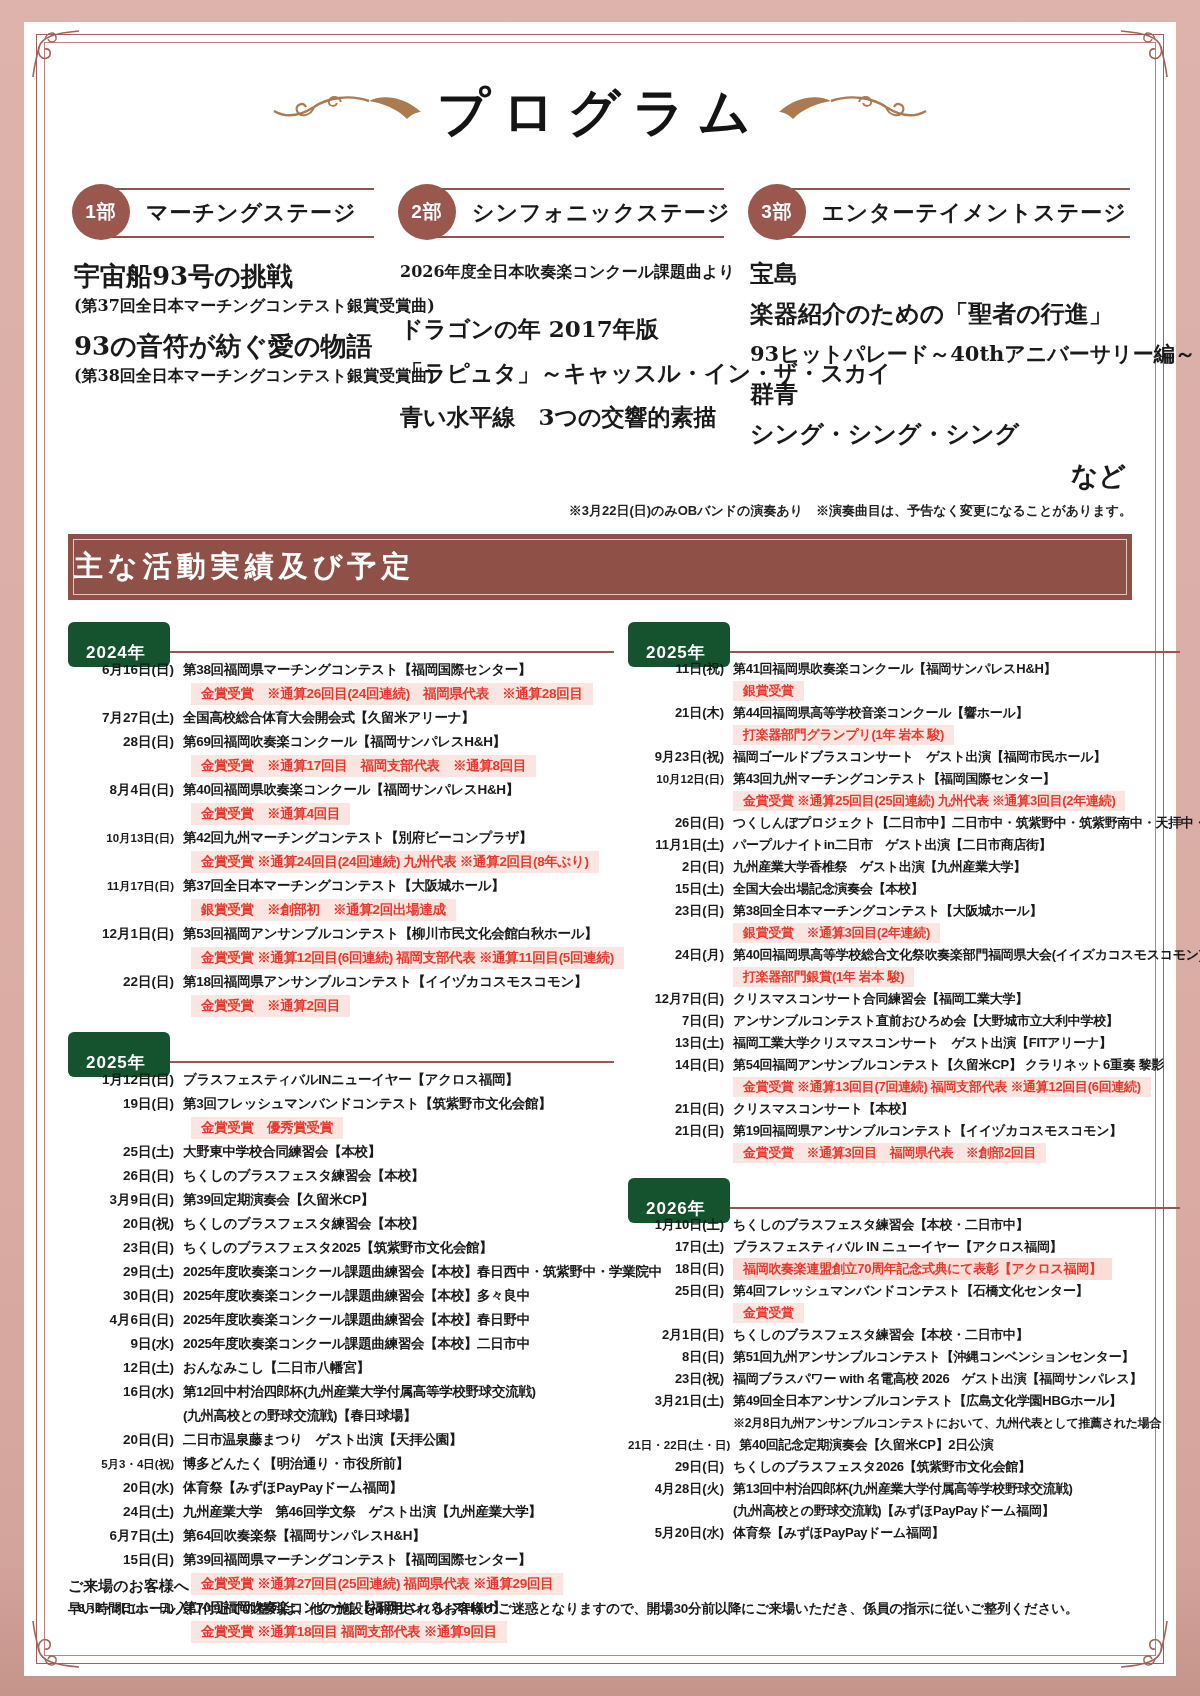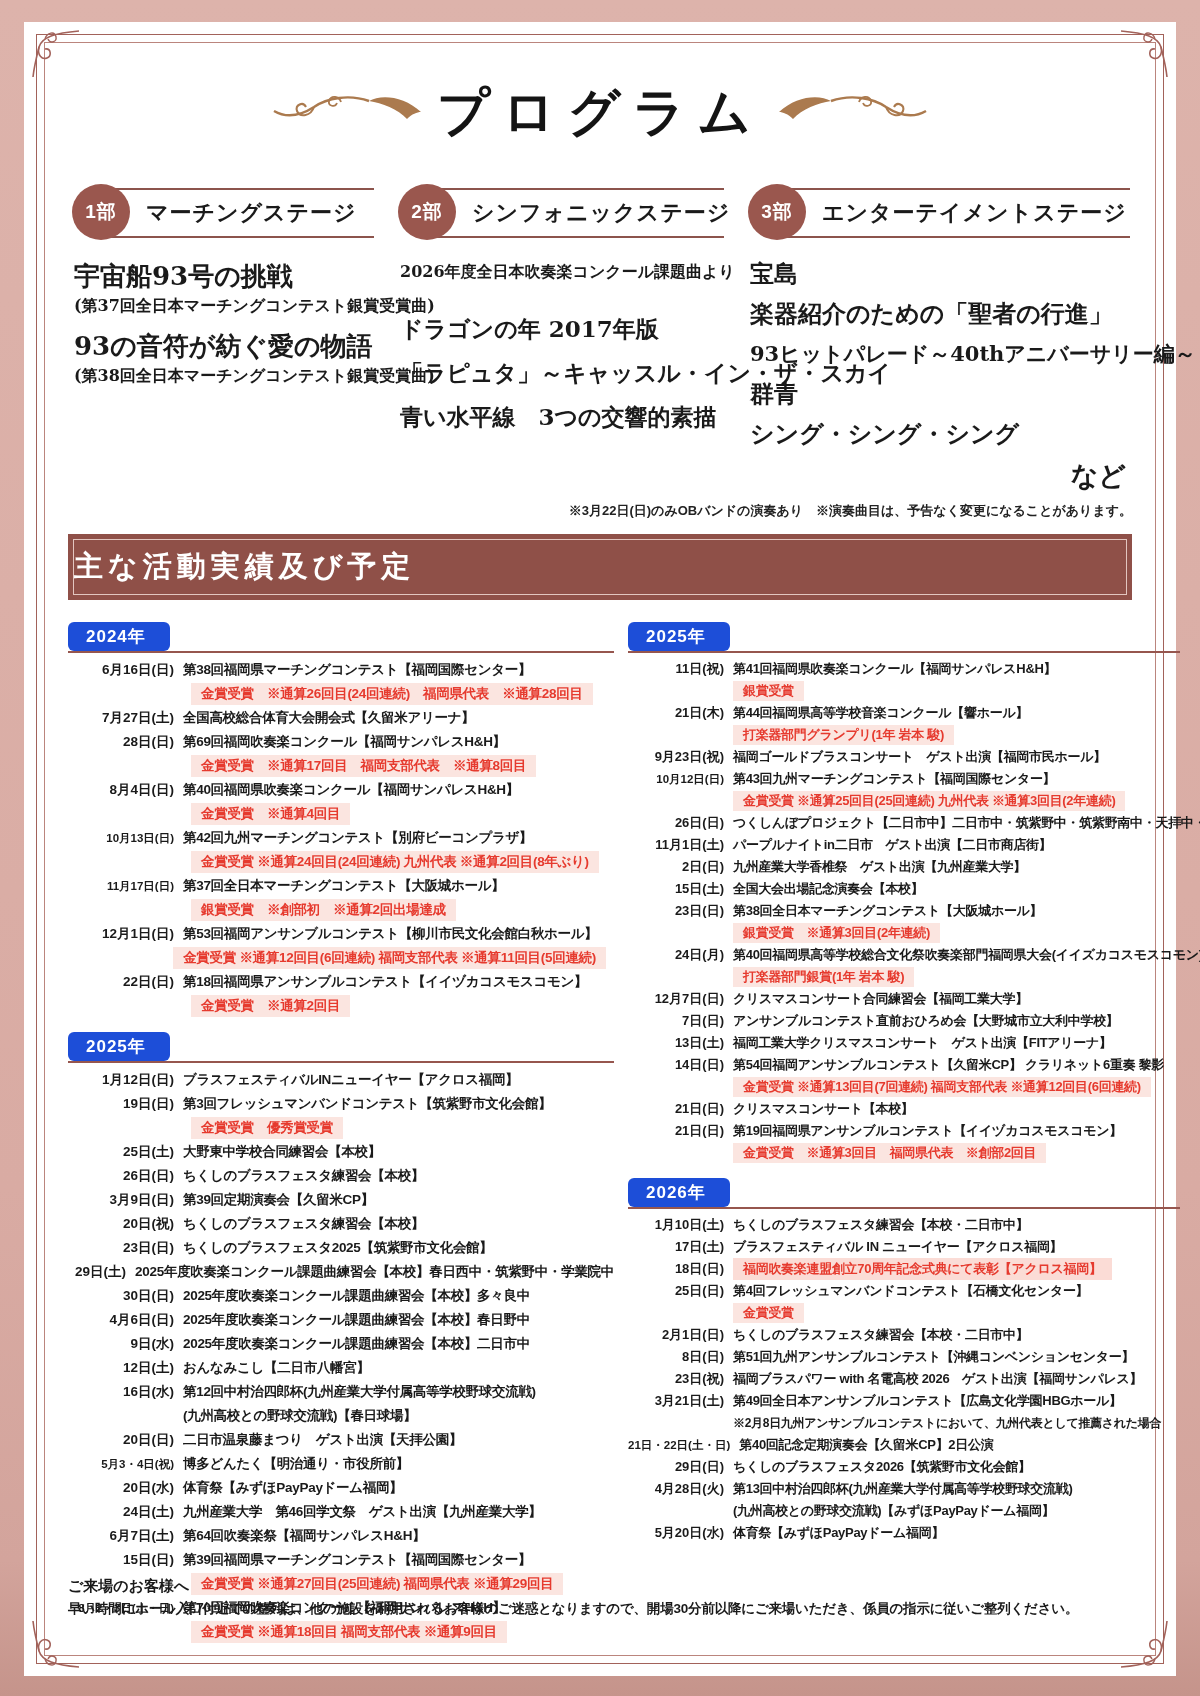--- a/index.html
+++ b/index.html
@@ -50,26 +50,26 @@
   .banner-inner{border:1.5px solid #e3c6c0;text-align:left;color:#ffffff;
     font-family:"DejaVu Serif","Liberation Serif",serif;font-size:29px;font-weight:bold;letter-spacing:5px;padding:7px 0;}
 
   
   .schedule{display:flex;margin-top:22px;gap:14px;align-items:flex-start;}
   .col{flex:0 0 auto;}
   .col0{width:546px;}
   .col1{width:552px;}
   .sec + .sec{margin-top:14px;}
   .sec-header{border-bottom:2px solid #96564e;height:29px;margin-bottom:5px;}
-  .badge{display:inline-block;background:#1d4ed8;color:#fff;font-size:17px;font-weight:bold;
-    height:29px;line-height:29px;padding:0 24px 0 18px;border-radius:6px;letter-spacing:1px;}
+  .badge{display:inline-block;background:#14532d;color:#fff;font-size:17px;font-weight:bold;
+    height:29px;line-height:29px;padding:16px 24px 0 18px;border-radius:6px;letter-spacing:1px;}
   .srow{display:flex;align-items:baseline;}
   .sdate{flex:0 0 106px;text-align:right;padding-right:9px;font-weight:bold;white-space:nowrap;}
   .stext{flex:1;font-weight:bold;white-space:nowrap;letter-spacing:-0.3px;}
-  .col0 .srow{line-height:24px;font-size:13.5px;justify-content:flex-end;}
+  .col0 .srow{line-height:24px;font-size:13.5px;}
   .col1 .srow{line-height:22px;font-size:13px;}
   .col1 .sdate{flex-basis:96px;}
   .sdate.small{font-size:11.5px;}
   .award{display:inline-block;background:#fbe5e0;color:#e63a2e;padding:0 10px;font-weight:bold;letter-spacing:-0.3px;}
   .col0 .award{line-height:22px;margin:1px 8px;}
   .col1 .award{line-height:20px;margin:1px 0;}
   .redbox{display:inline-block;background:#fbdcd6;color:#e63a2e;padding:0 10px;}
   .note-line{font-size:12px;font-weight:bold;letter-spacing:-0.3px;}
 
   

